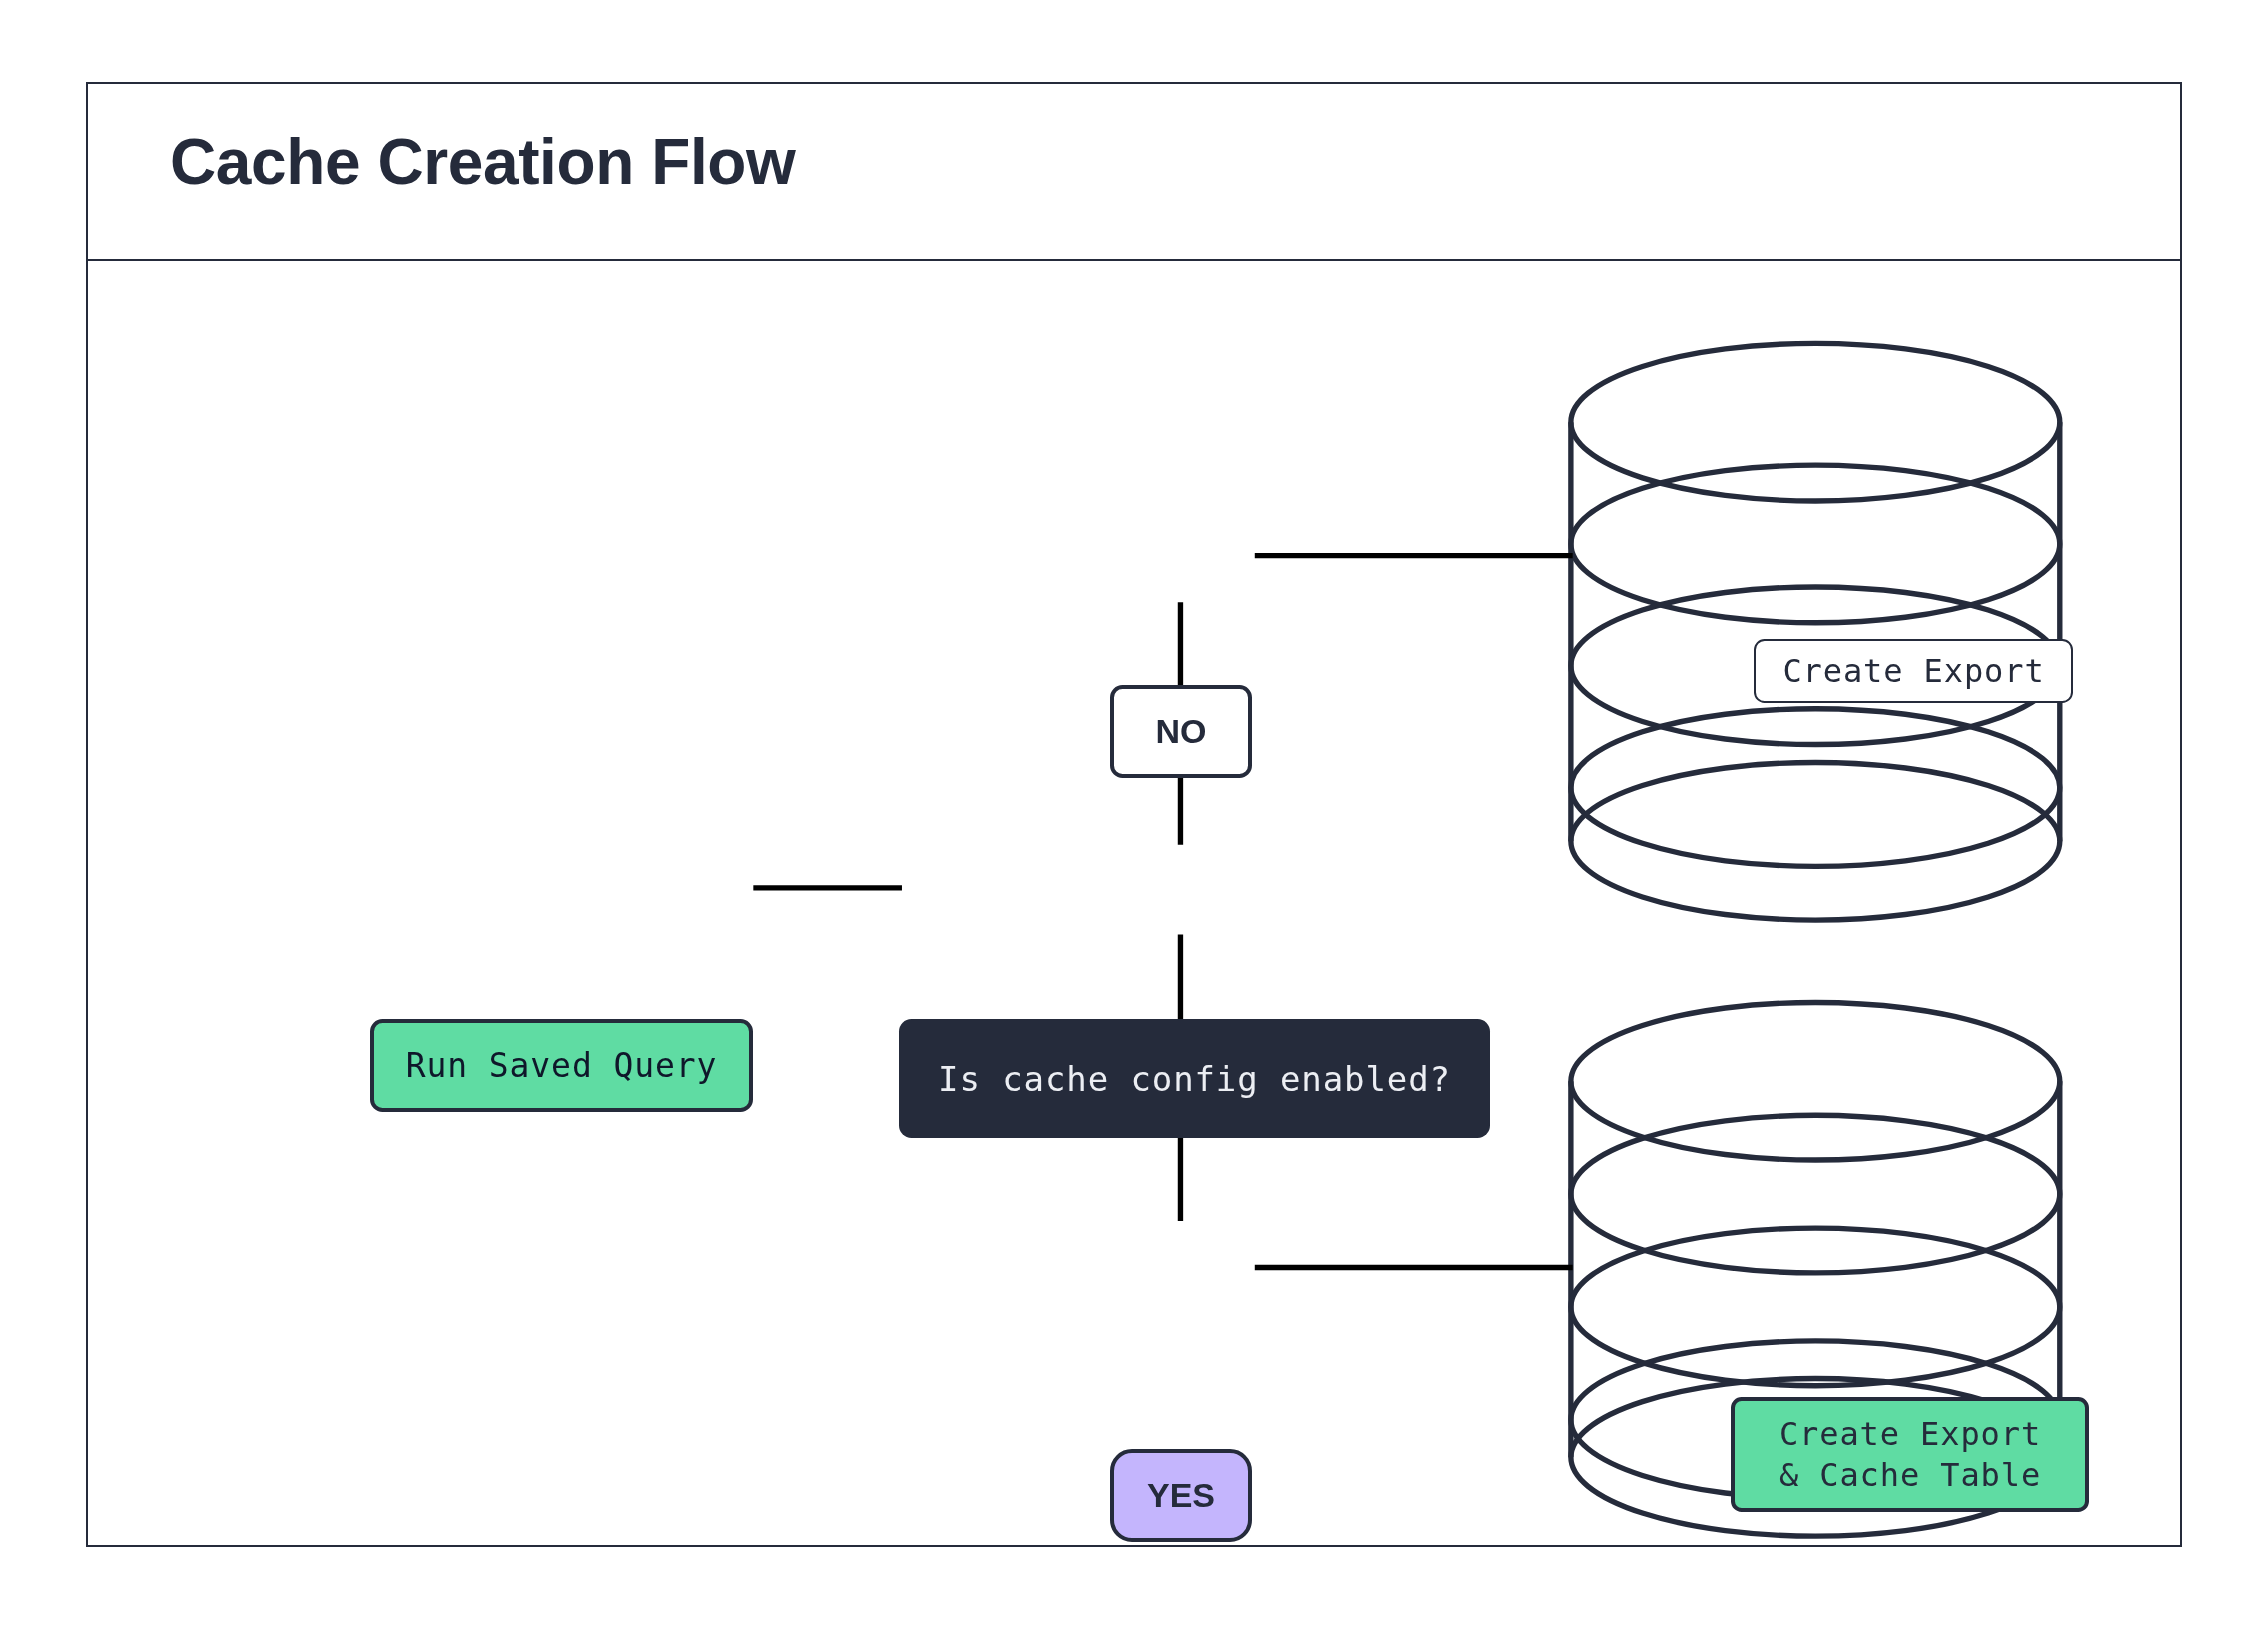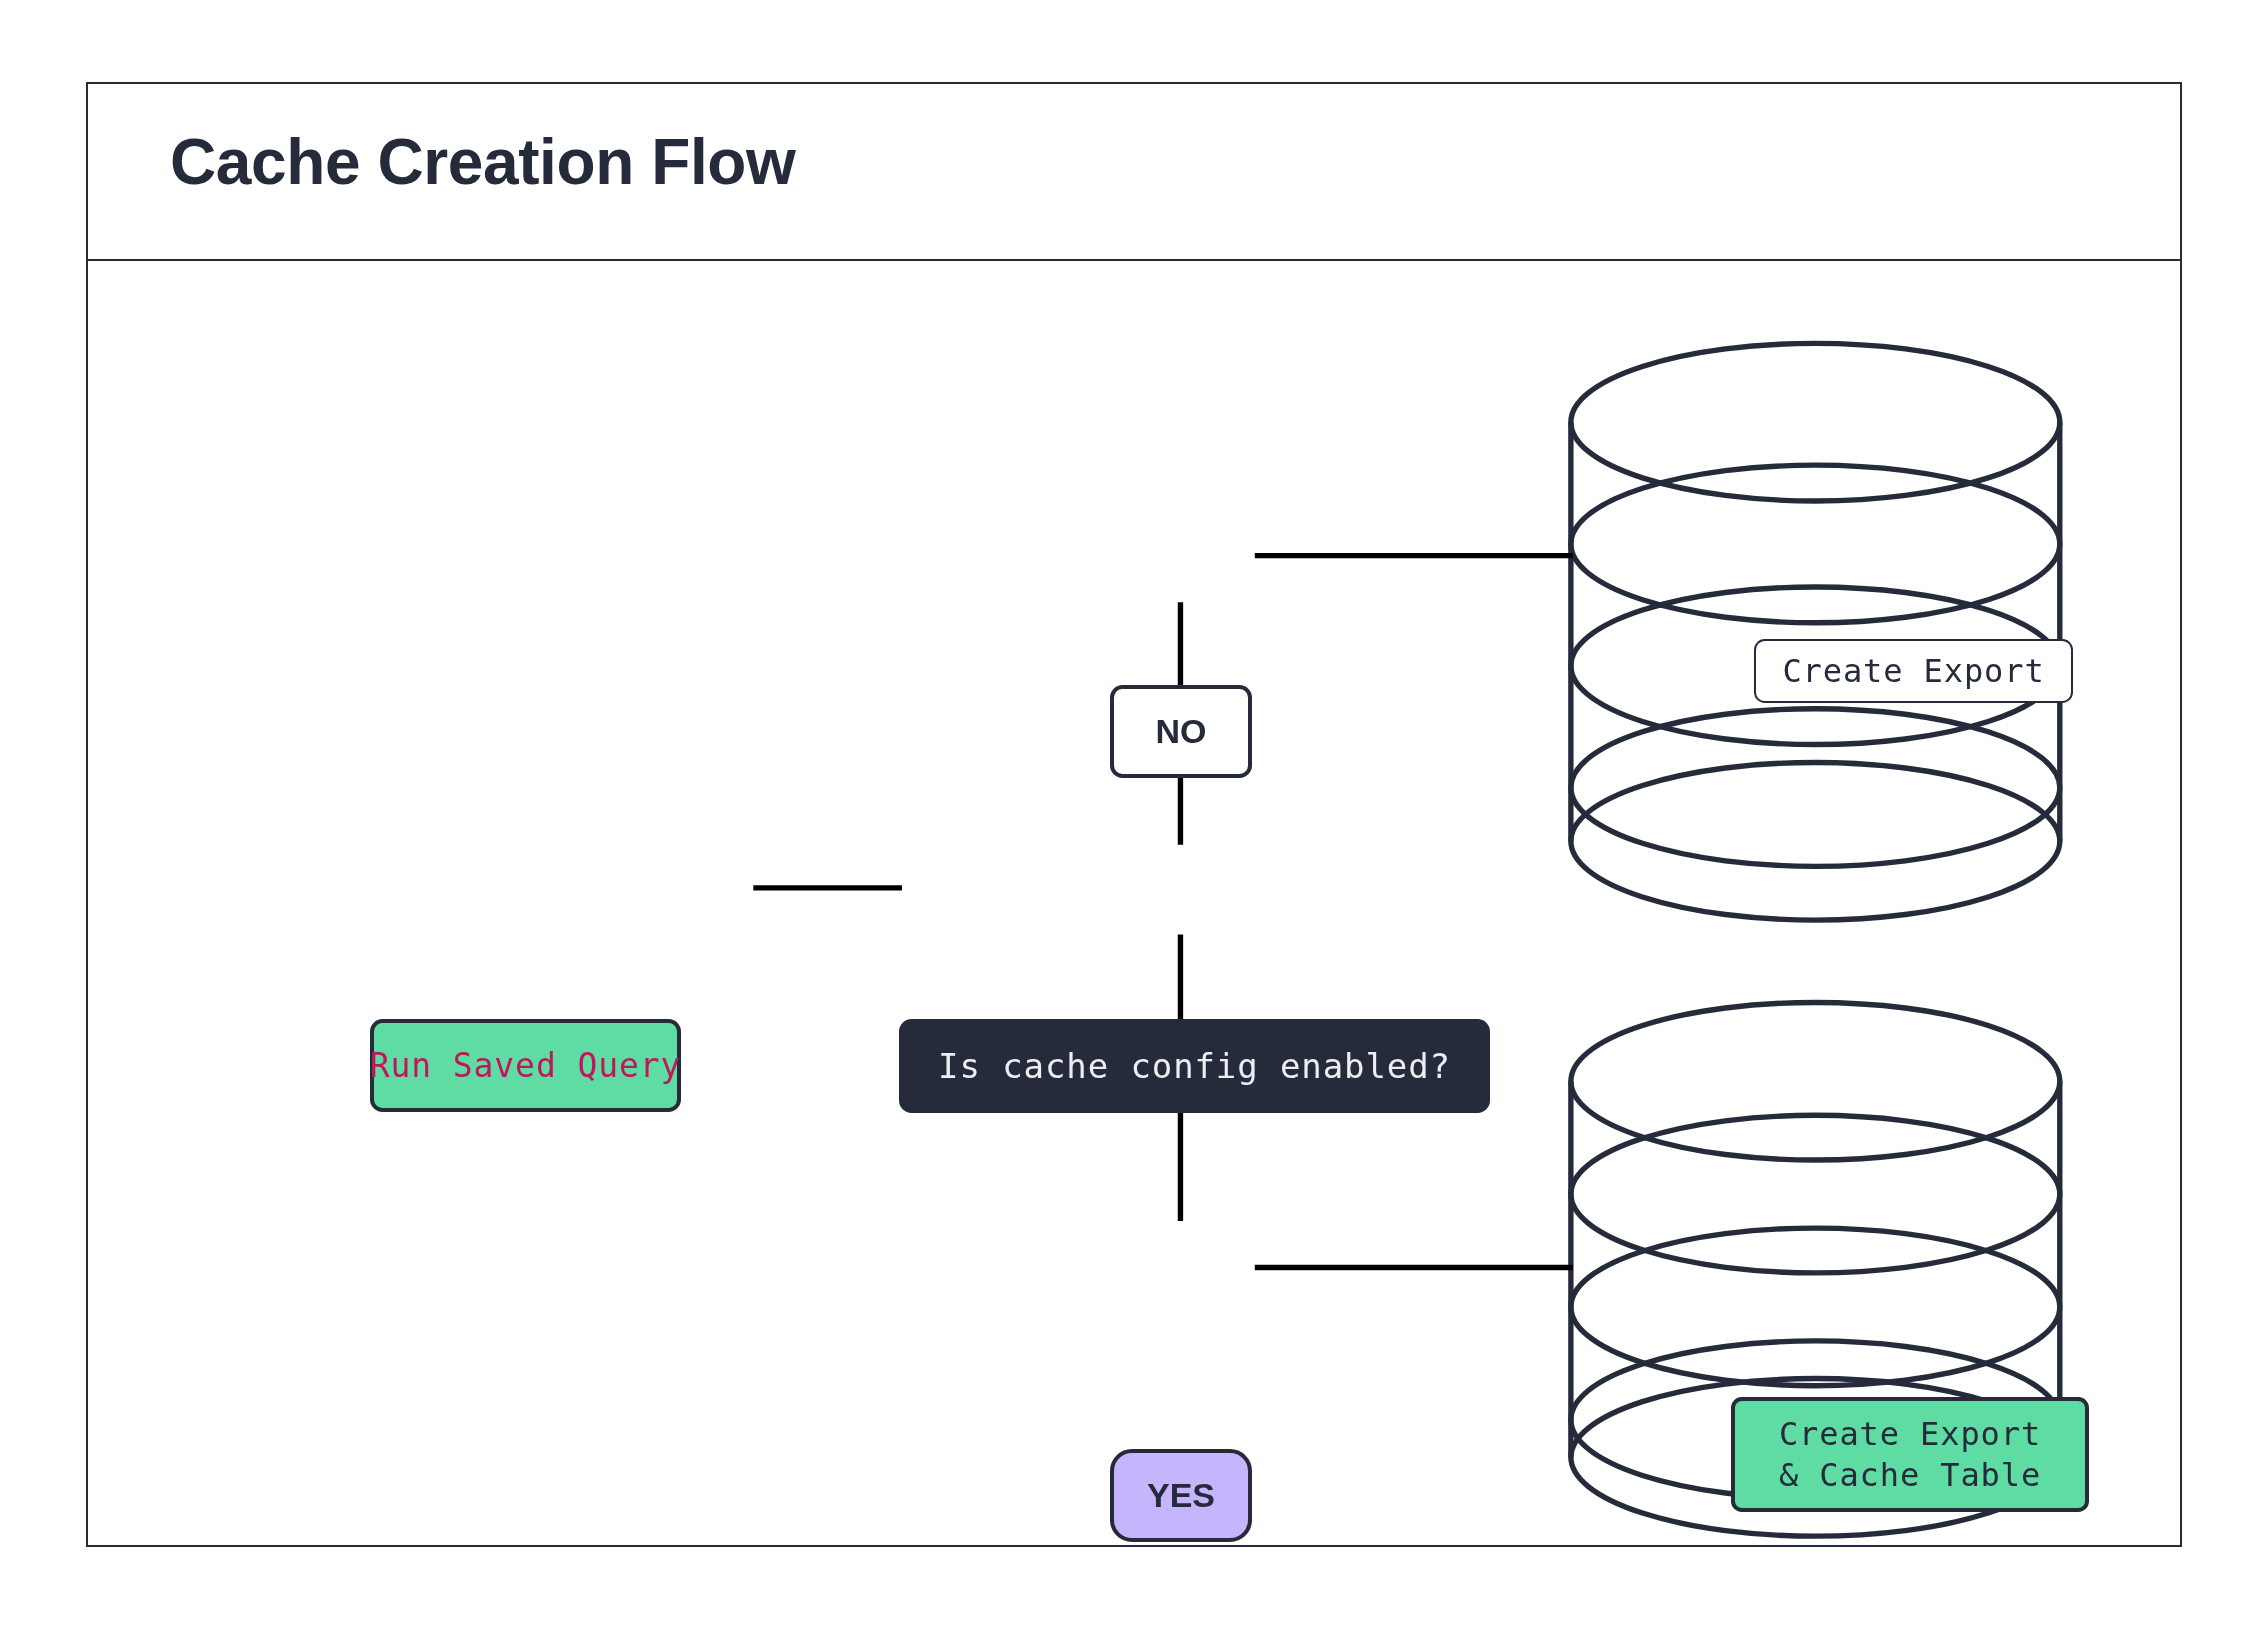--- a/index.html
+++ b/index.html
@@ -81,36 +81,36 @@
 
   .node-sans {
     font-family: "Liberation Sans", sans-serif;
     font-weight: bold;
   }
 
   
   #node-run-saved-query {
     left: 282px;
     top: 758px;
-    width: 311px;
+    width: 383px;
     height: 93px;
     background: #5fdca3;
     border: 4.5px solid #252b3b;
     border-radius: 12.5px;
-    color: #be185d;
+    color: #0f172a;
     font-size: 33px;
     letter-spacing: 0.9px;
   }
 
   
   #node-decision {
     left: 811px;
     top: 758px;
     width: 591px;
-    height: 94px;
+    height: 119px;
     background: #252b3b;
     border-radius: 12.5px;
     color: #eceef3;
     font-size: 34px;
     letter-spacing: 0.9px;
   }
 
   
   #node-no {
     left: 1022px;

